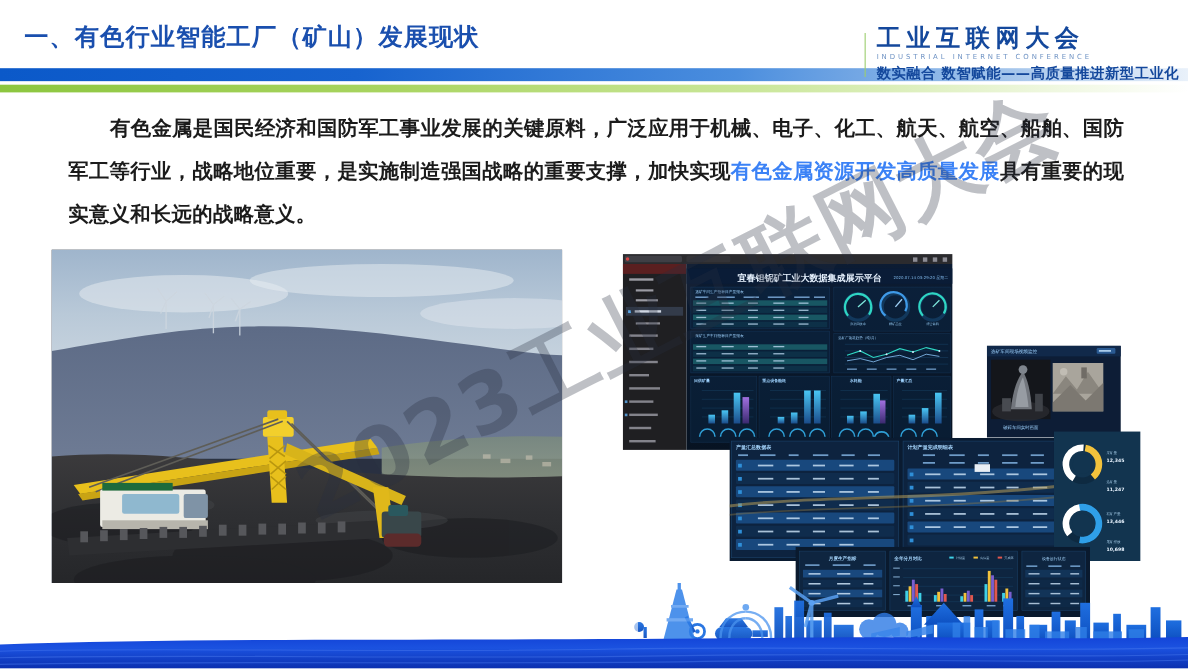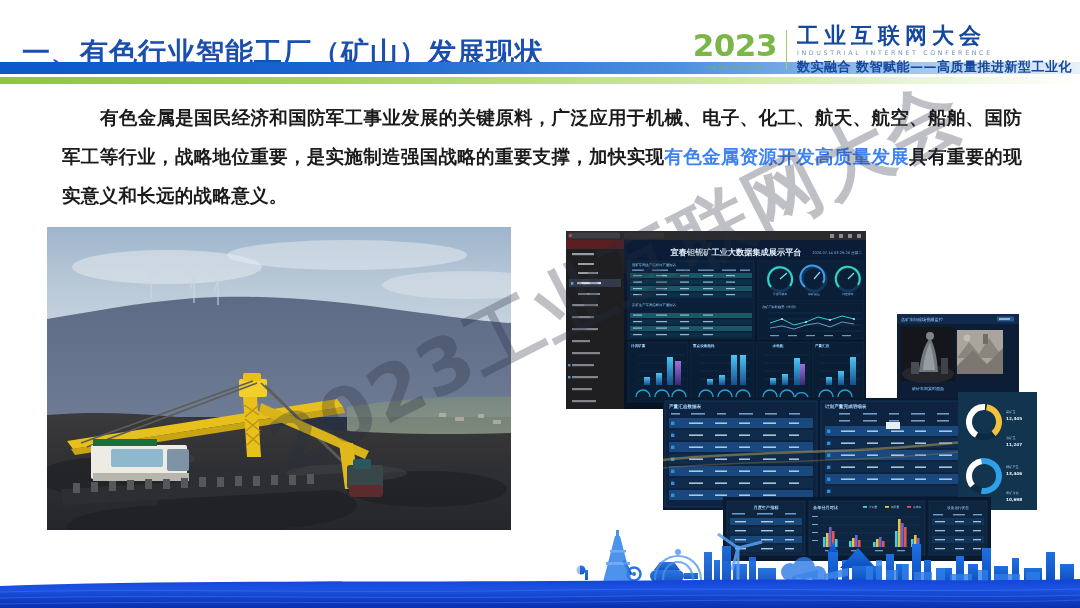--- a/index.html
+++ b/index.html
@@ -12,22 +12,22 @@
   #slide {
     position: relative;
     width: 1080px; height: 608px;
     background: #ffffff;
     overflow: hidden;
   }
 
   
   .slide-title {
     position: absolute;
-    left: 22px; top: 34px;
-    font-size: 28px;
+    left: 22px; top: 19px;
+    font-size: 22px;
     font-weight: 700;
     color: #1a4fae;
     letter-spacing: 1px;
     white-space: nowrap;
   }
   .rule-blue {
     position: absolute;
     left: 0; top: 62px;
     width: 1080px; height: 12px;
     background: linear-gradient(90deg,#0b59c9 0%, #1763cf 30%, #4b8ede 62%, #a9c8ec 86%, #e9f1fa 100%);
@@ -141,24 +141,20 @@
 <body>
 
 <div id="slide">
 
   <div class="slide-title">一、有色行业智能工厂（矿山）发展现状</div>
   <div class="rule-blue"></div>
   <div class="rule-white"></div>
   <div class="rule-green"></div>
 
   <div class="logo">
-    <div class="logo-year">
-      <div class="logo-year-num">2023</div>
-      <div class="logo-year-sub">中国·苏州  8月14日-15日</div>
-    </div>
     <div class="logo-div"></div>
     <div class="logo-main">
       <div class="logo-cn">工业互联网大会</div>
       <div class="logo-en">INDUSTRIAL INTERNET CONFERENCE</div>
       <div class="logo-slogan">数实融合  数智赋能——高质量推进新型工业化</div>
     </div>
   </div>
 
   <div class="body-text"><span>有色金属是国民经济和国防军工事业发展的关键原料，广泛应用于机械、电子、化工、航天、航空、船舶、国防军工等行业，战略地位重要，是实施制造强国战略的重要支撑，加快实现</span><span class="hl">有色金属资源开发高质量发展</span><span>具有重要的现实意义和长远的战略意义。</span></div>
 

